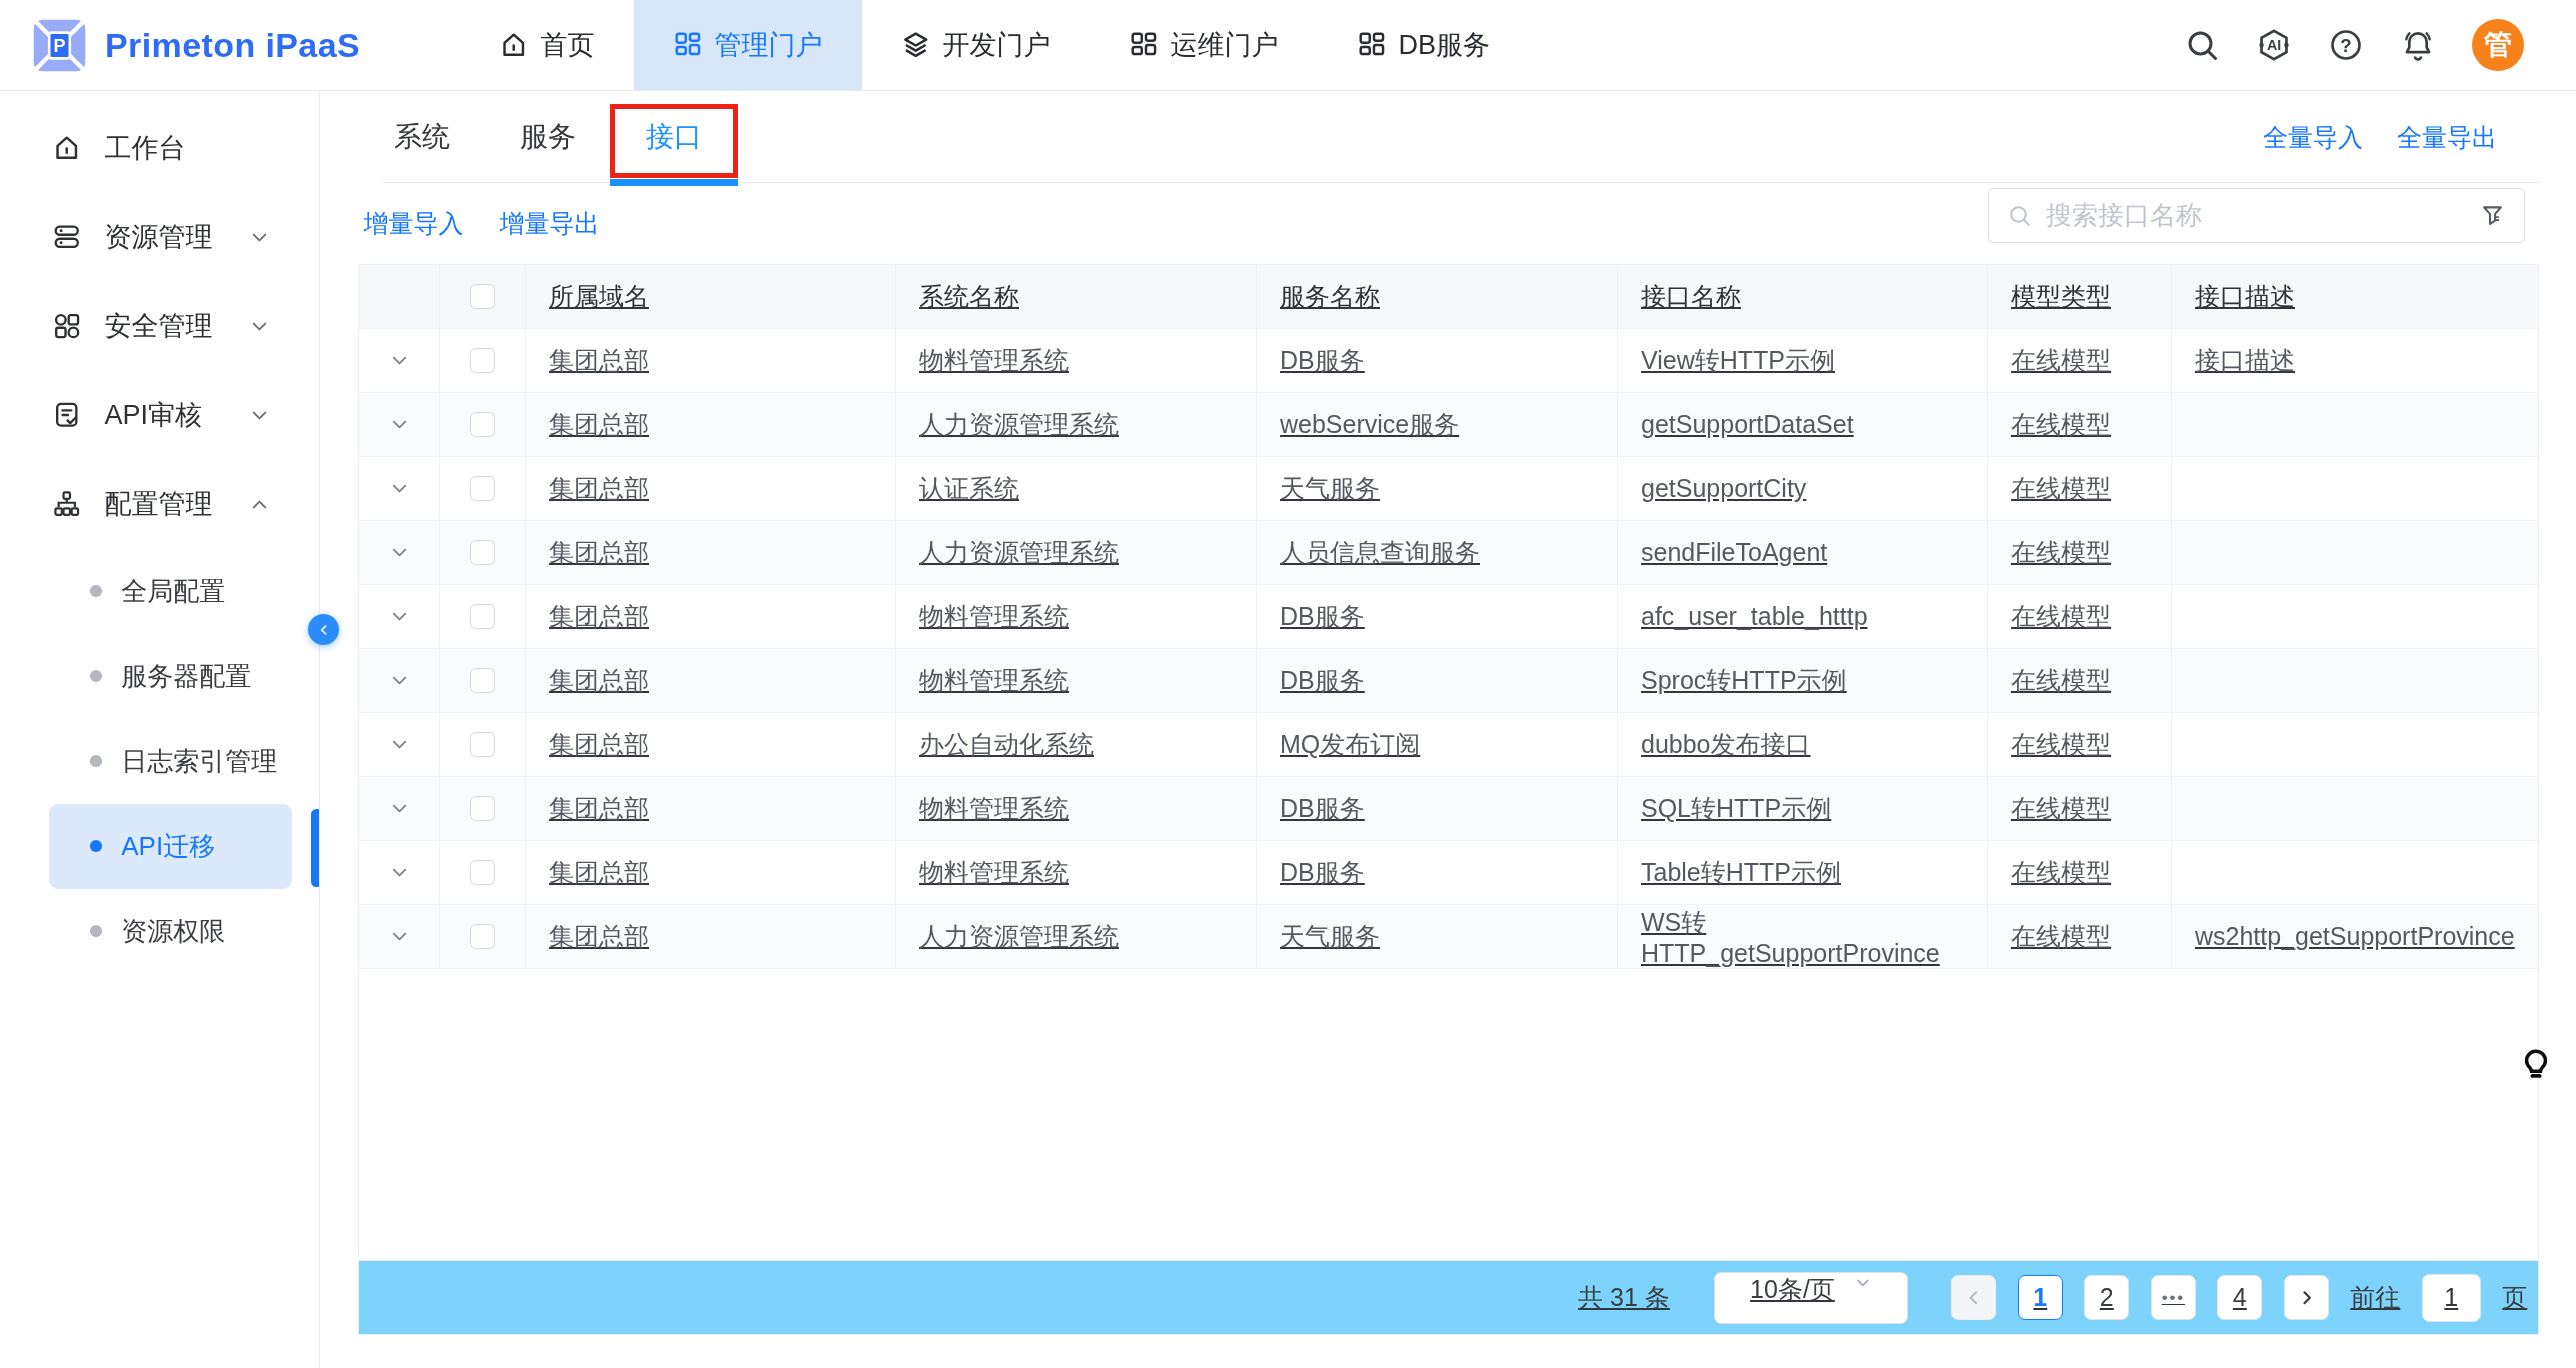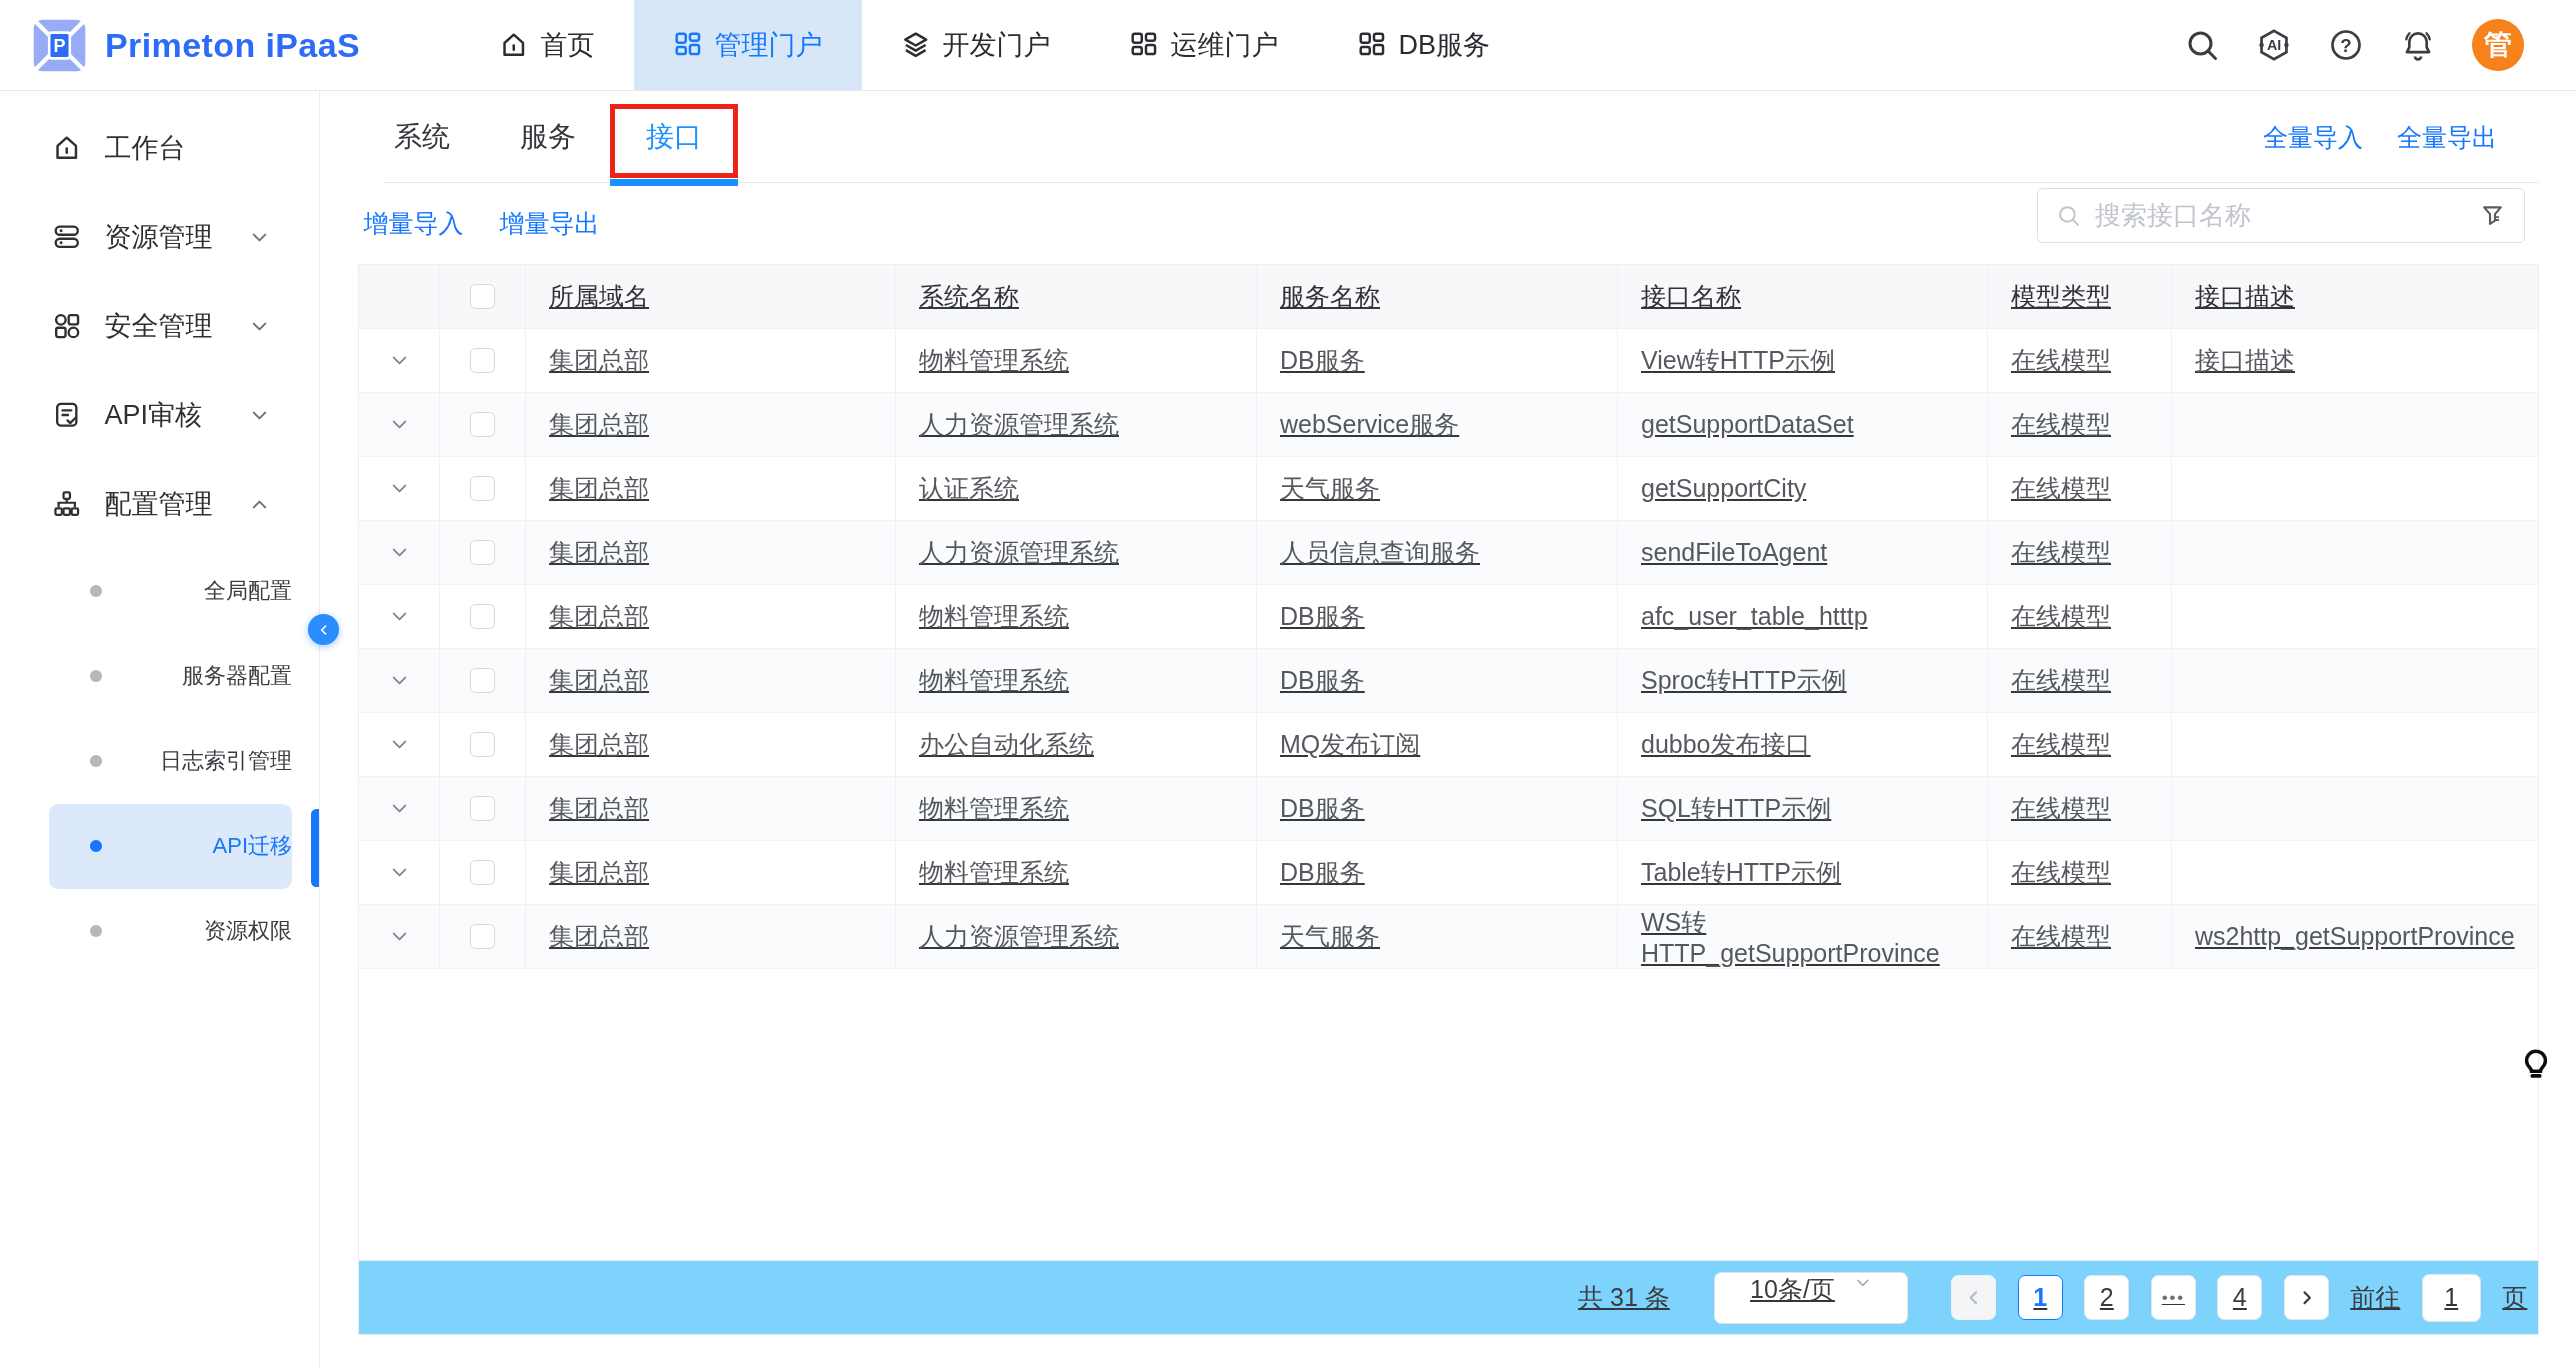--- a/index.html
+++ b/index.html
@@ -22,21 +22,21 @@
     font-weight:bold; display:flex; align-items:center; justify-content:center; cursor:pointer; }
 
   
   .sidebar { position:absolute; top:91px; left:0; bottom:0; width:320px; background:#fff;
     border-right:0.9px solid #ebebef; z-index:20; }
   .side-list { padding-top:12.5px; }
   .side-item { height:89px; display:flex; align-items:center; padding-left:52px; font-size:27px; color:#2e3034; cursor:pointer; }
   .side-item .s-icon { width:29.5px; height:29.5px; margin-right:23px; flex:0 0 auto; }
   .side-item .chev { margin-left:auto; margin-right:48px; width:23px; height:23px; color:#6c7077; }
   .sub-item { height:85px; display:flex; align-items:center; margin:0 27px 0 49px; border-radius:9px;
-    padding-left:41px; font-size:22px; color:#3b3d42; cursor:pointer;justify-content:space-between; }
+    padding-left:41px; font-size:26px; color:#3b3d42; cursor:pointer; }
   .sub-item .dot { width:11.6px; height:11.6px; border-radius:50%; background:#b4b7bd; margin-right:19.7px; flex:0 0 auto; }
   .sub-item.selected { background:#dbe9fb; color:#1677ff; }
   .sub-item.selected .dot { background:#1677ff; }
   .side-indicator { position:absolute; right:0; top:718px; width:8px; height:78px; background:#1677ff; border-radius:5.4px 0 0 5.4px; }
   .collapse-btn { position:absolute; left:308px; top:523px; width:31px; height:31px; border-radius:50%;
     background:#2b8cfe; display:flex; align-items:center; justify-content:center; cursor:pointer; z-index:25;
     box-shadow:0 1.8px 7.2px rgba(43,140,254,.45); }
   .collapse-btn svg { width:16px; height:16px; color:#fff; }
 
   
@@ -49,21 +49,21 @@
   .tab-underline { position:absolute; left:-36px; right:-36px; bottom:-2.7px; height:6.3px; background:#1890ff; z-index:3; }
   .red-box { position:absolute; left:-36px; right:-36px; top:13.4px; height:74px; border:5.4px solid #ee2318; z-index:4; }
   .header-links { position:absolute; right:42px; top:0; height:92px; display:flex; gap:34px; align-items:center;
     font-size:25px; color:#1677ff; }
   .header-links span { cursor:pointer; }
 
   .toolbar { position:relative; height:81px; }
   .inc-links { position:absolute; left:5.4px; top:0; height:100%; display:flex; gap:36px; align-items:center;
     font-size:25px; color:#1677ff; }
   .inc-links span { cursor:pointer; }
-  .search-box { position:absolute; right:14.3px; top:4.5px; width:488px; height:55px; border:0.9px solid #dcdfe6;
+  .search-box { position:absolute; right:14.3px; top:4.5px; width:537px; height:55px; border:0.9px solid #dcdfe6;
     border-radius:5.4px; display:flex; align-items:center; padding:0 18px; background:#fff; }
   .search-box .mag { width:25px; height:25px; color:#c0c4cc; flex:0 0 auto; }
   .search-input { border:none; outline:none; flex:1; font-size:26px; color:#333; margin-left:14.3px; min-width:0;
     font-family:inherit; }
   .search-input::placeholder { color:#c0c4cc; }
   .search-box .funnel { width:27px; height:27px; color:#595c63; flex:0 0 auto; cursor:pointer; }
 
   
   .table-wrap { position:absolute; top:173px; left:0; width:2181px; bottom:33px;
     border-left:0.9px solid #ededf4; border-right:0.9px solid #ededf4; display:flex; flex-direction:column;text-decoration:underline; }

